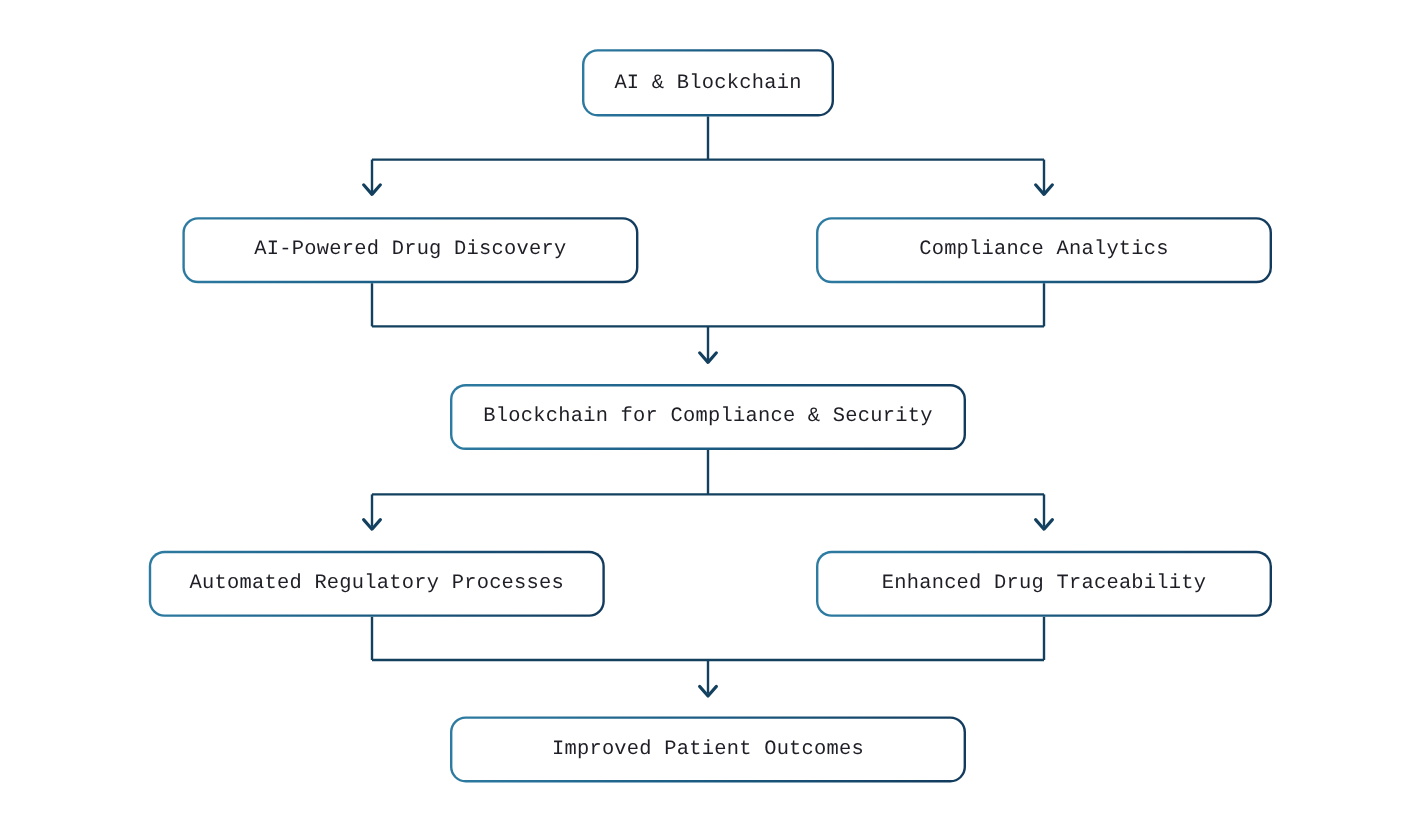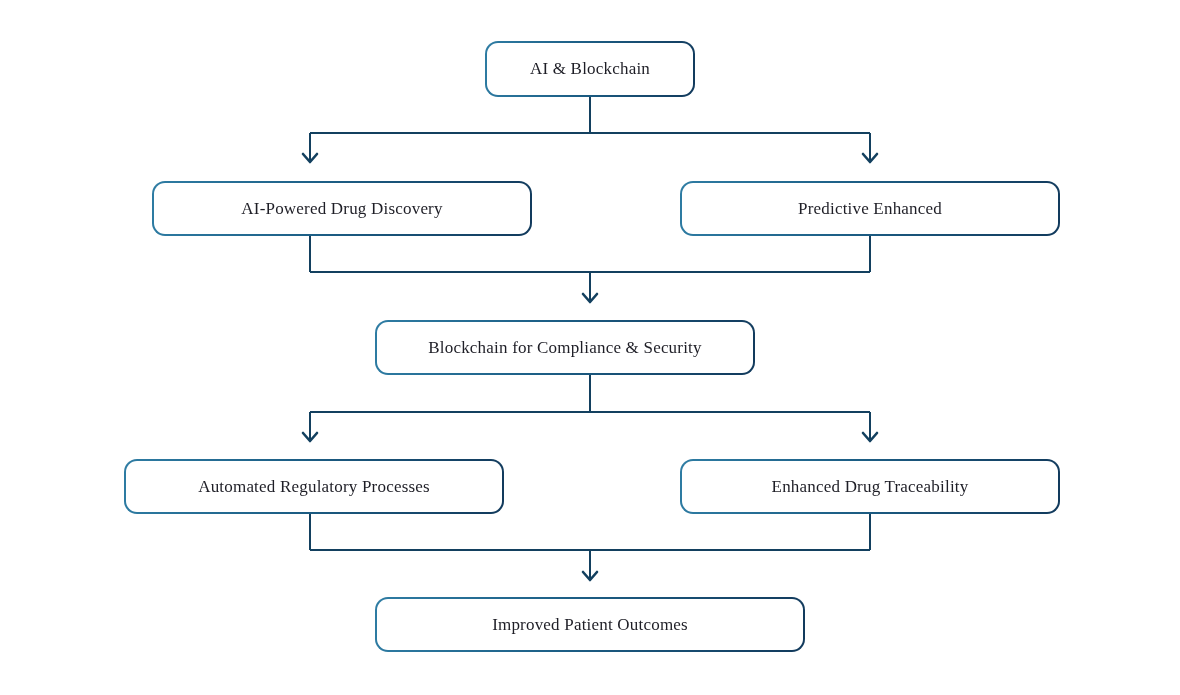--- a/index.html
+++ b/index.html
@@ -6,21 +6,21 @@
     margin: 0;
     padding: 0;
     background: #ffffff;
   }
   #canvas {
     position: relative;
     width: 1180px;
     height: 695px;
     background: #ffffff;
     overflow: hidden;
-    font-family: Liberation Serif, serif;
+    font-family: Liberation Mono, monospace;
   }
   #connectors {
     position: absolute;
     left: 0;
     top: 0;
     width: 1180px;
     height: 695px;
   }
   .edge {
     fill: none;
@@ -100,25 +100,25 @@
   </div>
 
   <div class="node" style="left:120px; top:181px; width:380px; height:55px;margin-left:32px;">
     <div class="node-inner">
       <span class="node-label">AI-Powered Drug Discovery</span>
     </div>
   </div>
 
   <div class="node" style="left:680px; top:181px; width:380px; height:55px;">
     <div class="node-inner">
-      <span class="node-label">Predictive Enhanced</span>
+      <span class="node-label">Compliance Analytics</span>
     </div>
   </div>
 
-  <div class="node" style="left:375px; top:320px; width:380px; height:55px;">
+  <div class="node" style="left:375px; top:320px; width:430px; height:55px;">
     <div class="node-inner">
       <span class="node-label">Blockchain for Compliance &amp; Security</span>
     </div>
   </div>
 
   <div class="node" style="left:124px; top:459px; width:380px; height:55px;">
     <div class="node-inner">
       <span class="node-label">Automated Regulatory Processes</span>
     </div>
   </div>

